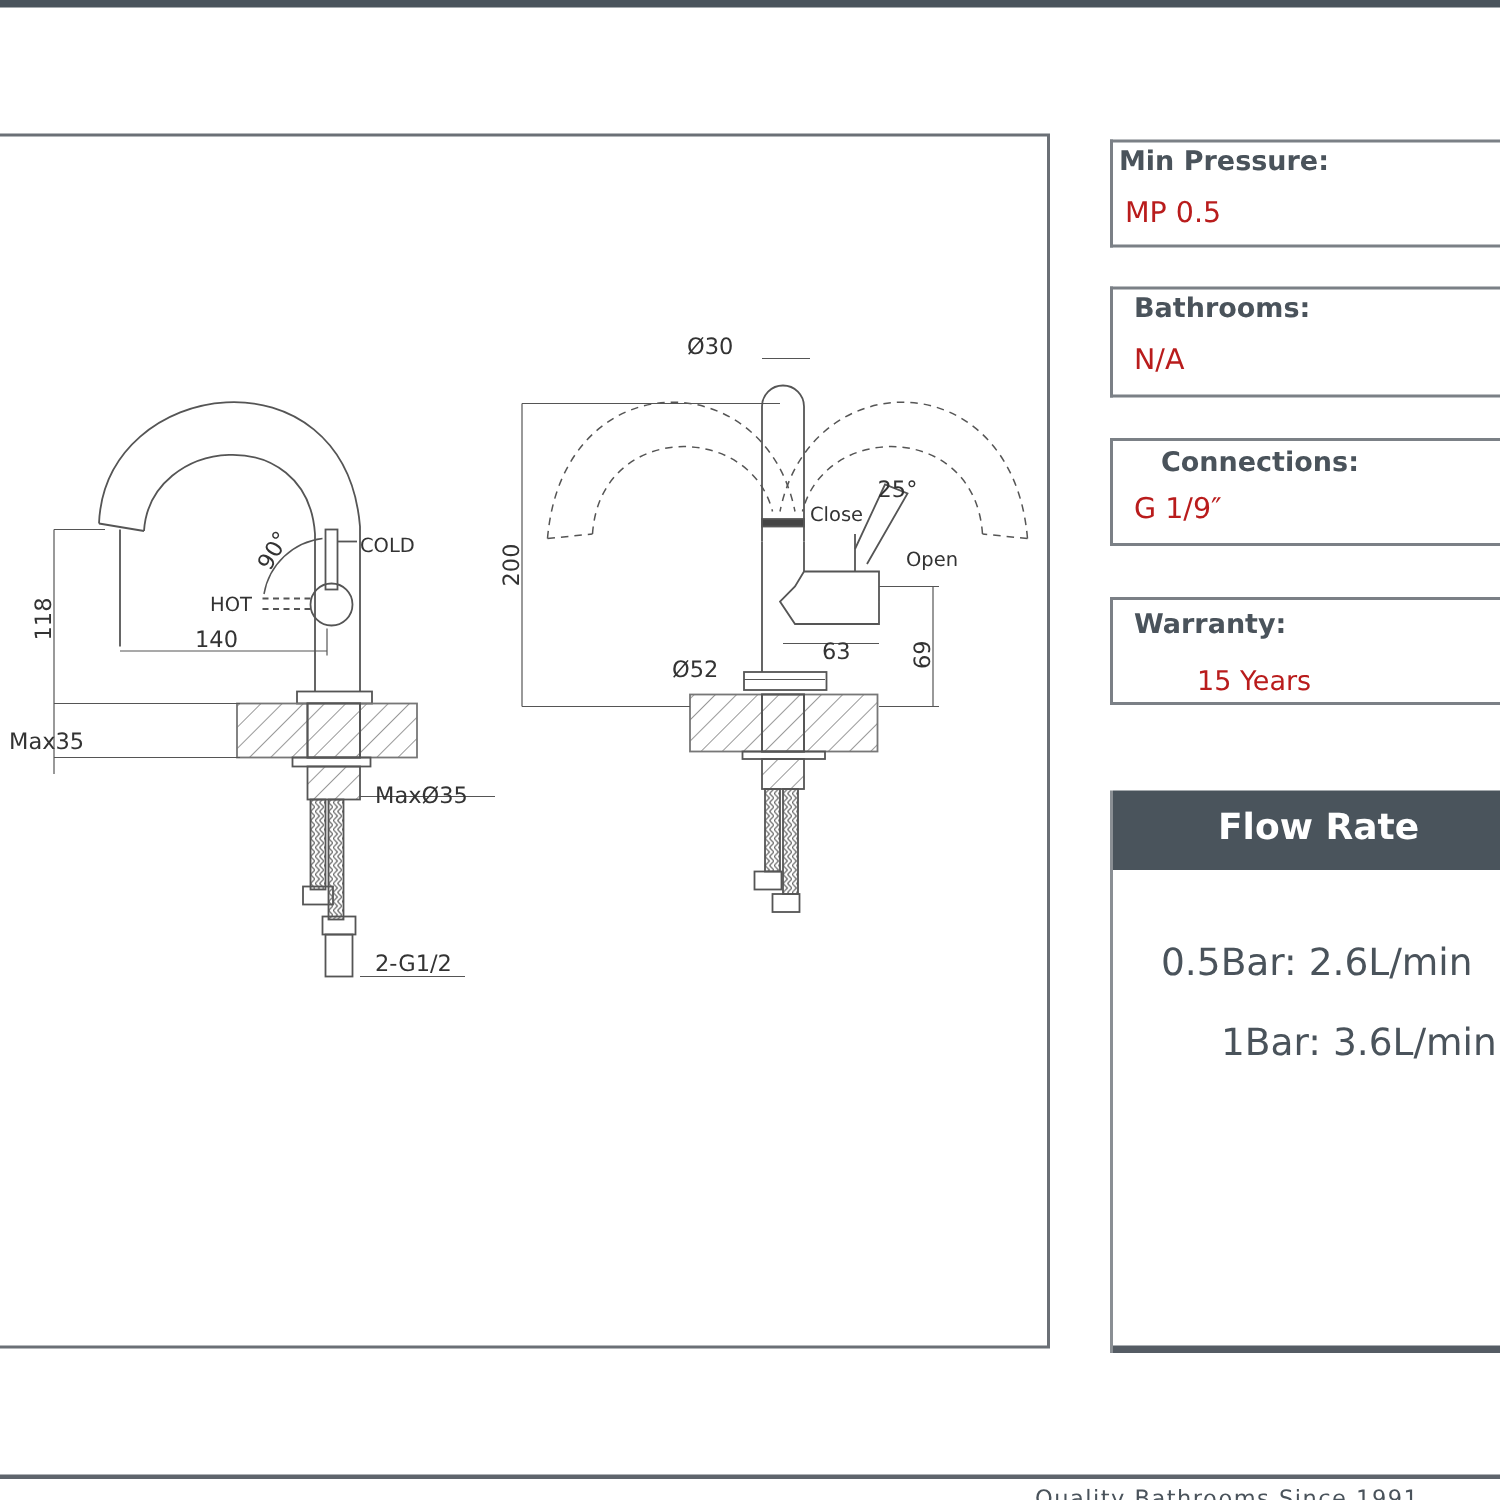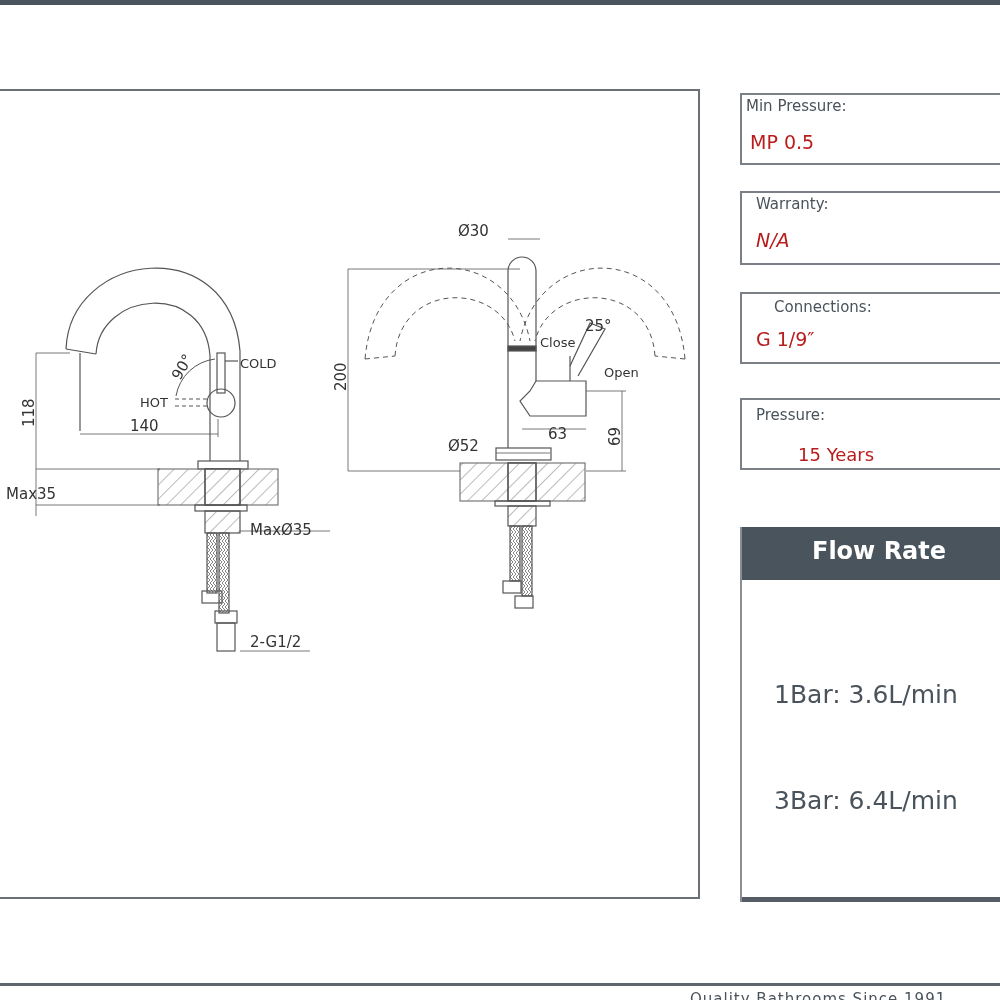--- a/index.html
+++ b/index.html
@@ -16,21 +16,21 @@
   }
   .drawing-frame {
     position: absolute; left: -2px; top: 89px; width: 702px; height: 810px;
     border: 2px solid #6b7076; box-sizing: border-box;
   }
   .drawing-frame svg { position: absolute; left: 0; top: 0; }
   .spec-box {
     position: absolute; left: 740px; width: 270px; box-sizing: border-box;
     border: 2px solid #7b8086; border-right: none; background: #fff;
   }
-  .spec-label { position: absolute; font-size: 15px; font-weight: normal; color: #4a535b; white-space: nowrap; }
+  .spec-label { position: absolute; font-size: 18px; font-weight: bold; color: #4a535b; white-space: nowrap; }
   .spec-value { position: absolute; font-size: 19px; color: #b91c1c; white-space: nowrap; }
   .flow-box {
     position: absolute; left: 740px; top: 527px; width: 270px; height: 375px;
     border-left: 2px solid #8a8f94; box-sizing: border-box; background: #fff;
   }
   .flow-header {
     position: absolute; left: 0; top: 0; width: 270px; height: 53px; background: #4a545c;
   }
   .flow-title {
     position: absolute; left: 70px; top: 10px; font-size: 24px; font-weight: bold; color: #ffffff; white-space: nowrap;
@@ -158,35 +158,35 @@
       <text class="dim" x="0" y="0" transform="translate(620 355) rotate(-90)">69</text>
     </g>
   </svg>
 </div>
 
 <div class="spec-box" style="top:93px;height:72px;">
   <span class="spec-label" style="left:4px;top:2px;">Min Pressure:</span>
   <span class="spec-value" style="left:8px;top:36px;">MP 0.5</span>
 </div>
 <div class="spec-box" style="top:191px;height:74px;">
-  <span class="spec-label" style="left:14px;top:2px;">Warranty:</span>
-  <span class="spec-value" style="left:14px;top:36px;font-style:italic;">N/A</span>
+  <span class="spec-label" style="left:14px;top:2px;">Bathrooms:</span>
+  <span class="spec-value" style="left:14px;top:36px;">N/A</span>
 </div>
 <div class="spec-box" style="top:292px;height:72px;">
   <span class="spec-label" style="left:32px;top:4px;">Connections:</span>
   <span class="spec-value" style="left:14px;top:34px;">G 1/9″</span>
 </div>
 <div class="spec-box" style="top:398px;height:72px;">
-  <span class="spec-label" style="left:14px;top:6px;">Pressure:</span>
+  <span class="spec-label" style="left:14px;top:6px;">Warranty:</span>
   <span class="spec-value" style="left:10px;top:44px;font-size:18px;margin-left:46px;">15 Years</span>
 </div>
 
 <div class="flow-box">
   <div class="flow-header">
     <span class="flow-title">Flow Rate</span>
   </div>
-  <span class="flow-row" style="top:153px;">1Bar: 3.6L/min</span>
-  <span class="flow-row" style="top:259px;">3Bar: 6.4L/min</span>
+  <span class="flow-row" style="top:100px;">0.5Bar: 2.6L/min</span>
+  <span class="flow-row" style="top:153px;margin-left:40px;">1Bar: 3.6L/min</span>
   <div class="flow-bottom"></div>
 </div>
 
 <div class="bottom-rule"></div>
 <span class="footer-text">Quality Bathrooms Since 1991</span>
 
 </body></html>

